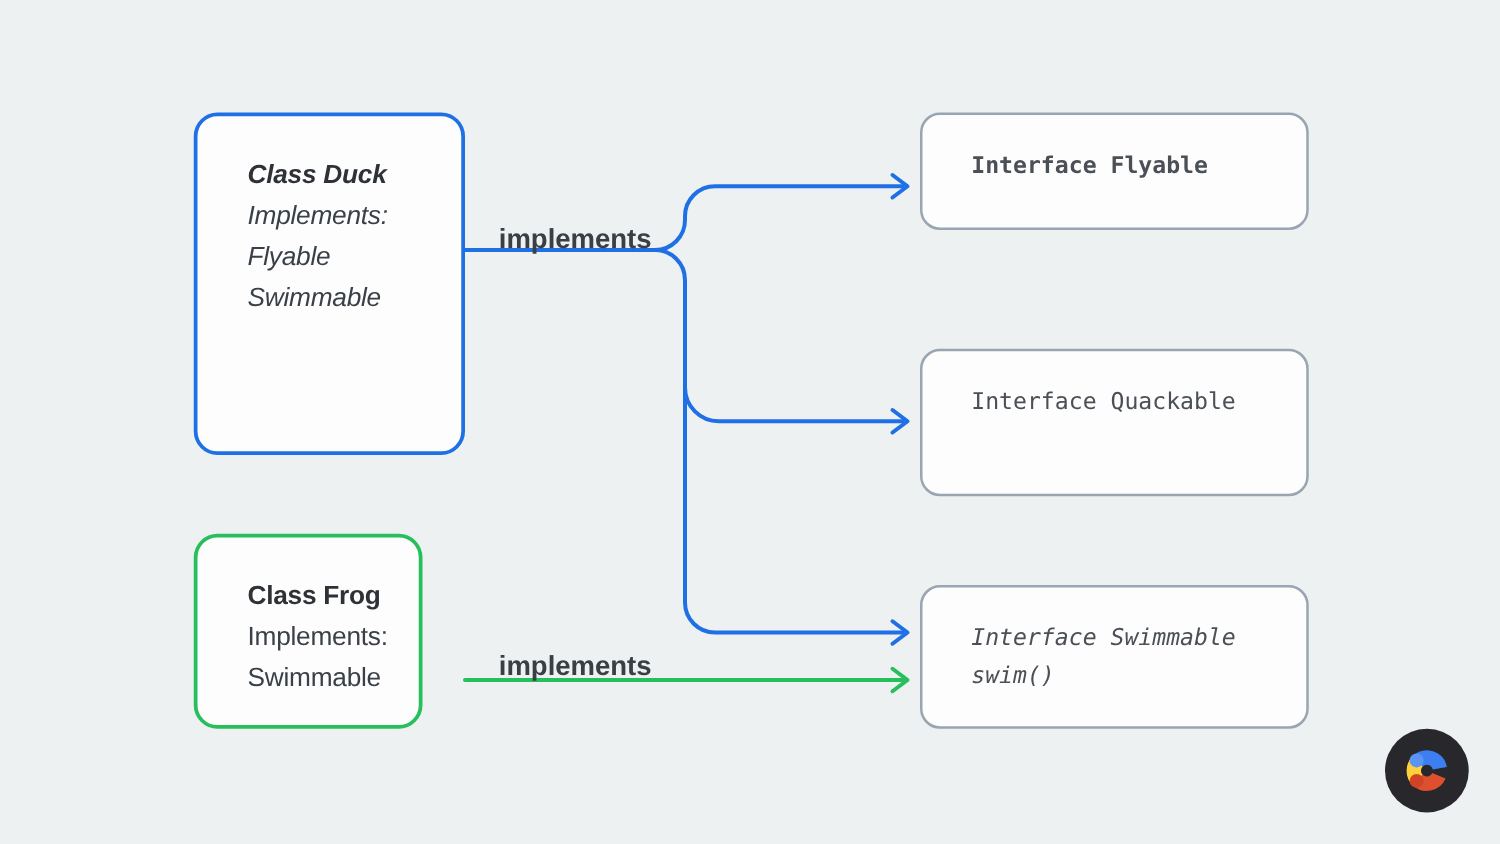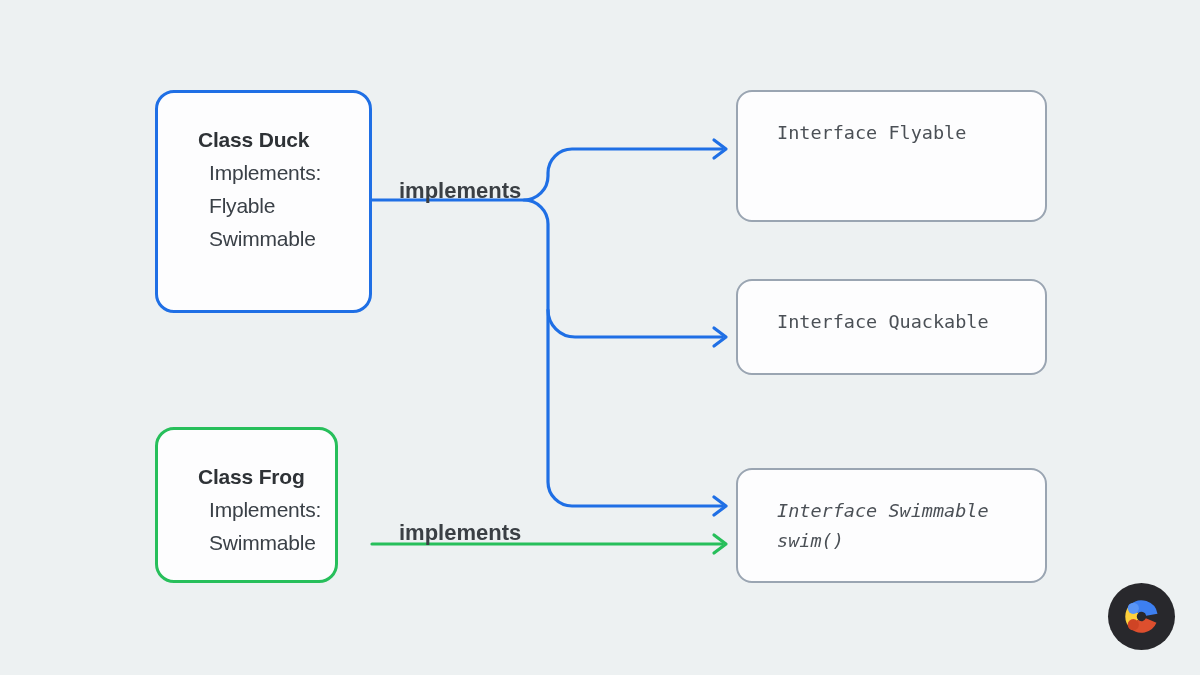--- a/index.html
+++ b/index.html
@@ -27,33 +27,33 @@
   svg.edges{position:absolute;left:0;top:0;width:1200px;height:675px;}
   .edge{fill:none;stroke-width:3.2;stroke-linecap:round;stroke-linejoin:round;}
   .edge.blue{stroke:var(--blue);}
   .edge.green{stroke:var(--green);}
 
   .cbox{
     position:absolute;background:var(--box-bg);
     border:3px solid var(--blue);border-radius:19px;
     padding:30px 16px 0 40px;
   }
-  .cbox.duck{left:155px;top:90px;width:217px;height:223px;}
+  .cbox.duck{left:155px;top:90px;width:217px;height:274px;font-style:italic;}
   .cbox.frog{left:155px;top:427px;width:183px;height:156px;border-color:var(--green);}
   .ctitle{font-weight:bold;font-size:21px;line-height:33px;color:var(--title-text);letter-spacing:-0.2px;}
-  .cline{font-size:21px;line-height:33px;color:var(--body-text);letter-spacing:-0.2px;margin-left:11px;}
+  .cline{font-size:21px;line-height:33px;color:var(--body-text);letter-spacing:-0.2px;}
 
   .ibox{
     position:absolute;background:var(--box-bg);
     border:2.5px solid var(--interface-border);border-radius:16px;
     padding:26px 14px 0 39px;width:311px;
     font-family:"DejaVu Sans Mono",monospace;
   }
-  .ibox.if-flyable{left:736px;top:90px;height:132px;}
-  .ibox.if-quackable{left:736px;top:279px;height:96px;}
+  .ibox.if-flyable{left:736px;top:90px;height:94px;font-weight:bold;}
+  .ibox.if-quackable{left:736px;top:279px;height:118px;}
   .ibox.if-swimmable{left:736px;top:468px;height:115px;font-style:italic;}
   .iline{font-size:18.5px;line-height:30px;color:var(--mono-text);}
 
   .elabel{position:absolute;font-size:22px;color:var(--label-text);font-weight:bold;}
   .elabel.l1{left:399px;top:178px;}
   .elabel.l2{left:399px;top:520px;}
 
   .logo{position:absolute;left:1107px;top:582px;width:69px;height:69px;}
   .logo svg{width:100%;height:100%;display:block;}
   .logo .bg{fill:var(--logo-bg);}

